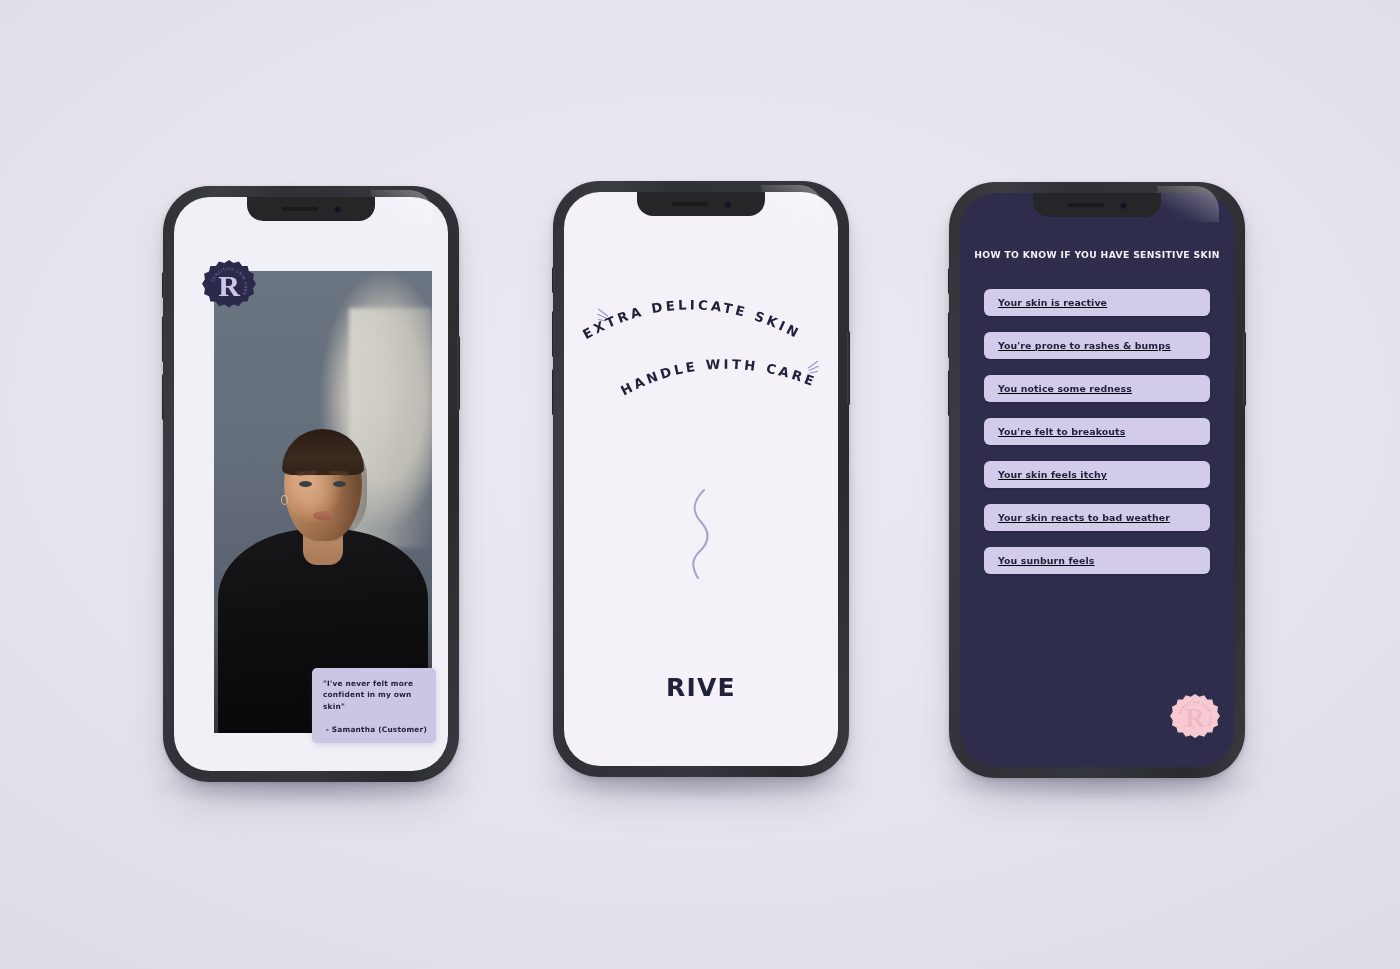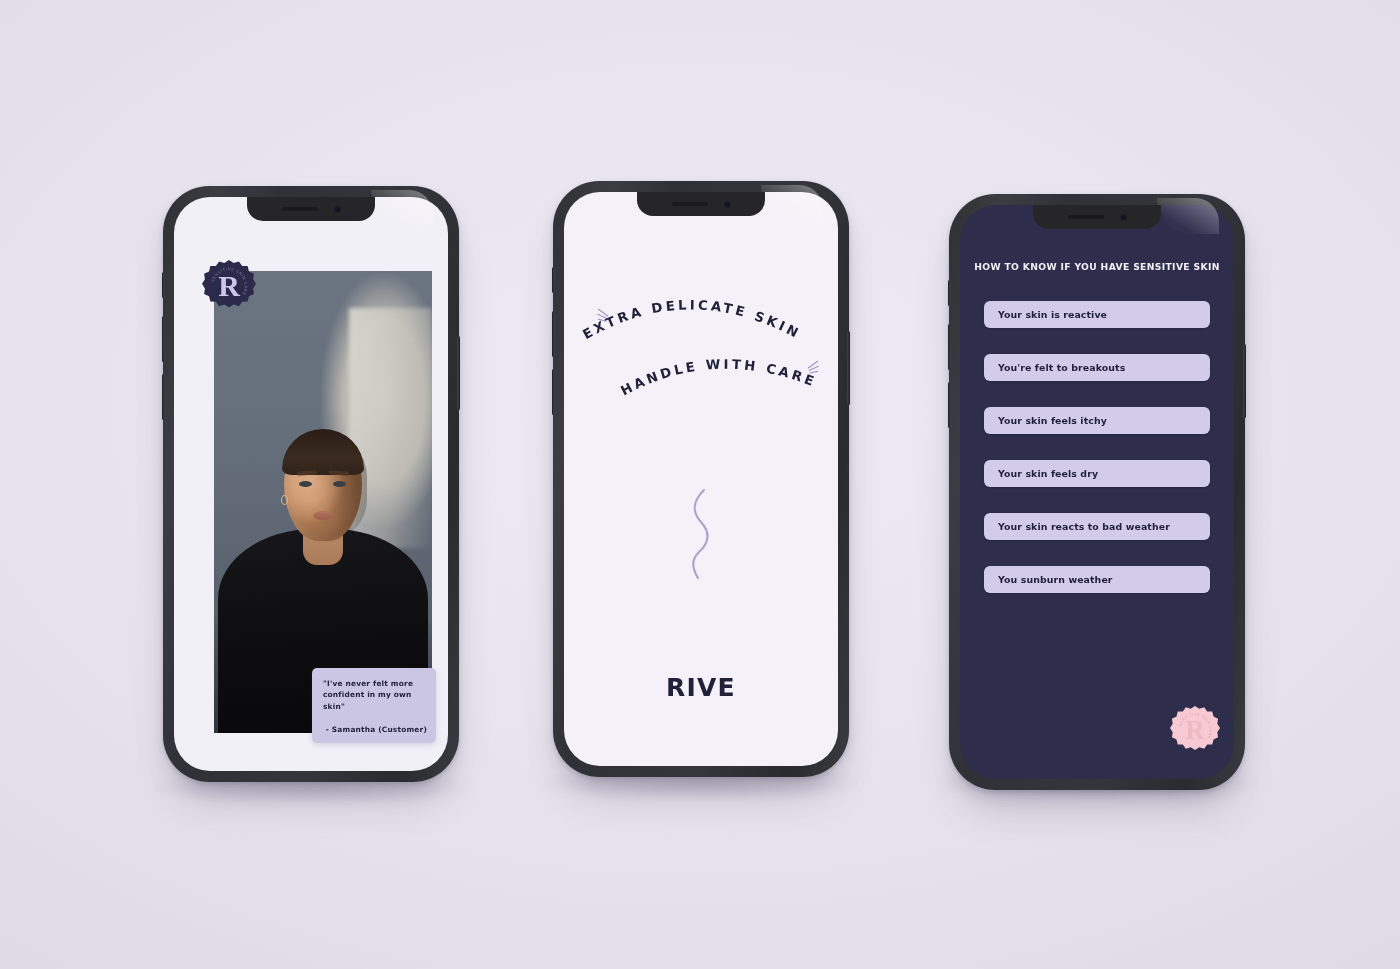--- a/index.html
+++ b/index.html
@@ -41,21 +41,21 @@
     position: absolute;
     top: 4px; right: 26px;
     width: 62px; height: 36px;
     border-radius: 0 40px 0 60px;
     background: linear-gradient(210deg, rgba(255,255,255,0.40), rgba(255,255,255,0.02) 70%);
     pointer-events: none;
   }
 
   .phone.p1 { left: 163px; top: 186px; }
   .phone.p2 { left: 553px; top: 181px; }
-  .phone.p3 { left: 949px; top: 182px; margin-top: 12px; }
+  .phone.p3 { left: 949px; top: 182px; }
 
   
   .btn-side {
     position: absolute;
     width: 3px;
     border-radius: 2px;
     background: linear-gradient(90deg, #202125, #42434a);
     left: -1px;
   }
   .btn-mute  { top: 86px;  height: 26px; }
@@ -327,21 +327,22 @@
     letter-spacing: 0.35px;
     color: #f3eff6;
   }
 
   .pill-list {
     position: absolute;
     left: 0; right: 0; top: 96px;
     padding: 0 24px;
     display: flex;
     flex-direction: column;
-    gap: 26px;
+    gap: 16px;
+    text-decoration: underline;
   }
   .pill {
     height: 27px;
     border-radius: 6px;
     background: #d2ccea;
     display: flex;
     align-items: center;
     padding-left: 14px;
     font-family: "DejaVu Sans", sans-serif;
     font-size: 9.4px;
@@ -503,25 +504,26 @@
     <div class="screen s3">
       <div class="notch">
         <div class="speaker"></div>
         <div class="camera"></div>
       </div>
 
       <div class="list-title">HOW TO KNOW IF YOU HAVE SENSITIVE SKIN</div>
 
       <div class="pill-list">
         <div class="pill">Your skin is reactive</div>
+        <div class="pill">You're prone to rashes &amp; bumps</div>
+        <div class="pill">You notice some redness</div>
         <div class="pill">You're felt to breakouts</div>
         <div class="pill">Your skin feels itchy</div>
-        <div class="pill">Your skin feels dry</div>
         <div class="pill">Your skin reacts to bad weather</div>
-        <div class="pill">You sunburn weather</div>
+        <div class="pill">You sunburn feels</div>
       </div>
 
       <div class="badge badge badge-3">
         <svg viewBox="0 0 100 100" aria-hidden="true">
           <path fill="#f6c9d3" d="M50 2 L58.6 7.6 L68.4 4.6 L74.3 13 L84.5 13.1 L87 23 L96.1 27.3 L94.6 37.4 L100 46 L94.6 54.4 L96.1 64.6 L87 68.9 L84.5 78.8 L74.3 79 L68.4 87.3 L58.6 84.3 L50 90 L41.4 84.3 L31.6 87.3 L25.7 79 L15.5 78.8 L13 68.9 L3.9 64.6 L5.4 54.4 L0 46 L5.4 37.4 L3.9 27.3 L13 23 L15.5 13.1 L25.7 13 L31.6 4.6 L41.4 7.6 Z"></path>
         </svg>
         <svg class="ring-text" viewBox="0 0 100 100" aria-hidden="true">
           <defs>
             <path id="ringpath3" d="M50,50 m-29,0 a29,29 0 1,1 58,0 a29,29 0 1,1 -58,0"></path>
           </defs>

